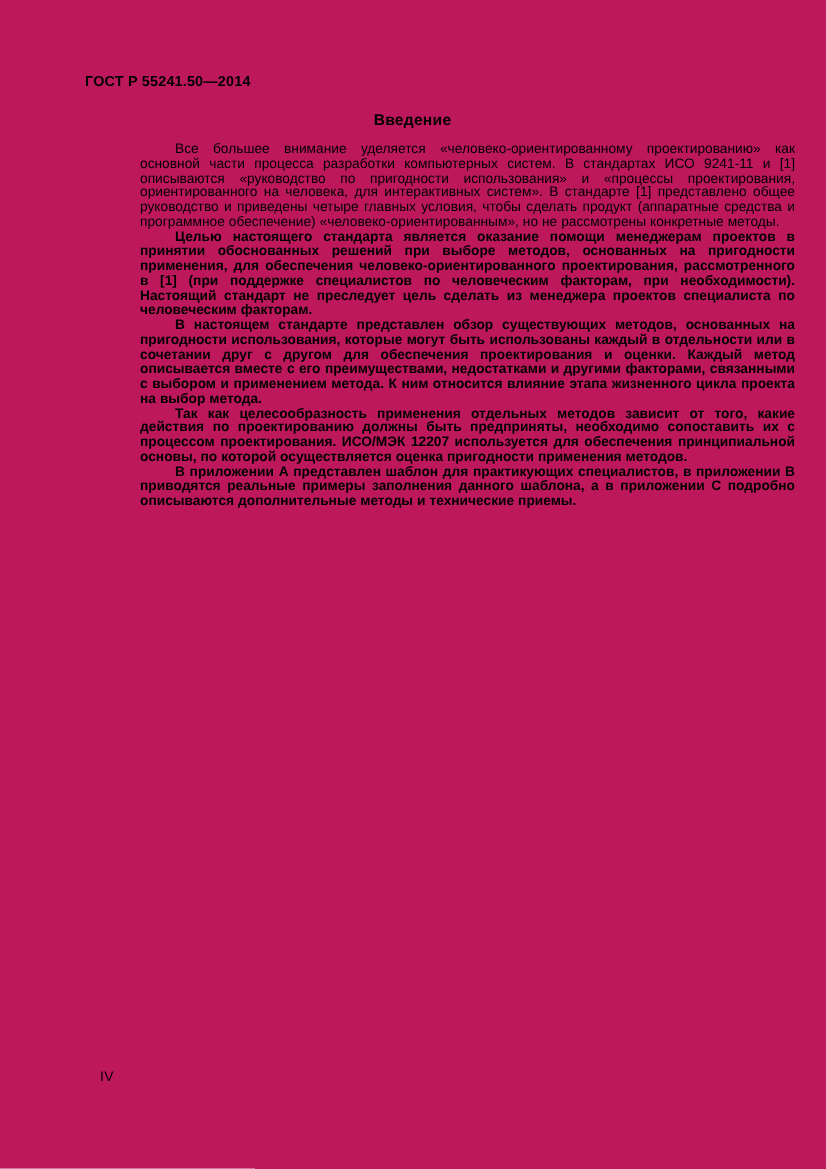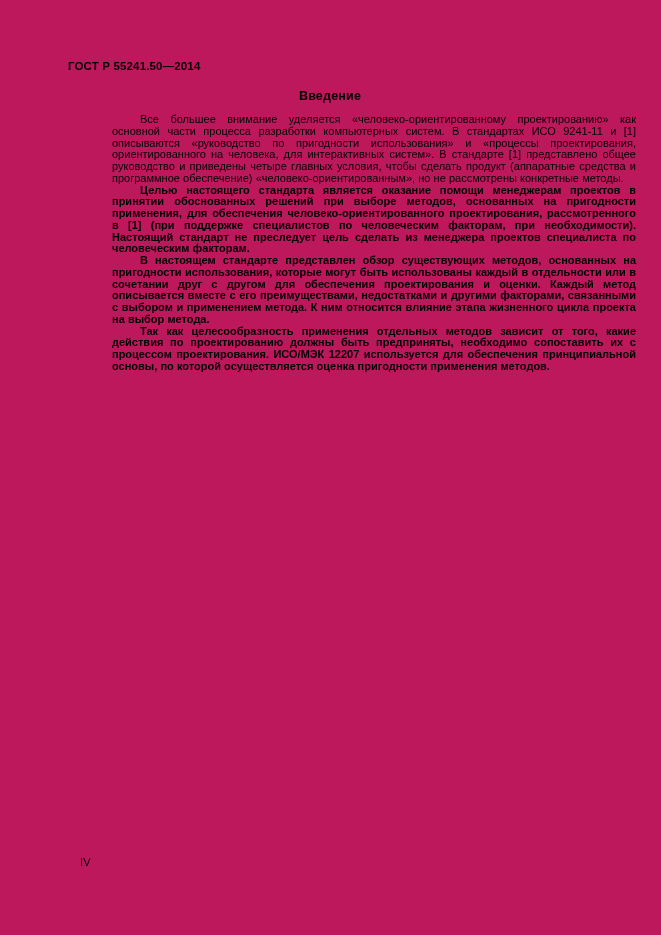--- a/index.html
+++ b/index.html
@@ -75,17 +75,18 @@
 
   <div class="page-header">ГОСТ Р 55241.50—2014</div>
 
   <div class="doc-title">Введение</div>
 
   <div class="body-text">
     <p class="para">Все большее внимание уделяется «человеко-ориентированному проектированию» как основной части процесса разработки компьютерных систем. В стандартах ИСО 9241-11 и [1] описываются «руководство по пригодности использования» и «процессы проектирования, ориентированного на человека, для интерактивных систем». В стандарте [1] представлено общее руководство и приведены четыре главных условия, чтобы сделать продукт (аппаратные средства и программное обеспечение) «человеко-ориентированным», но не рассмотрены конкретные методы.</p>
     <p class="para">Целью настоящего стандарта является оказание помощи менеджерам проектов в принятии обоснованных решений при выборе методов, основанных на пригодности применения, для обеспечения человеко-ориентированного проектирования, рассмотренного в [1] (при поддержке специалистов по человеческим факторам, при необходимости). Настоящий стандарт не преследует цель сделать из менеджера проектов специалиста по человеческим факторам.</p>
     <p class="para">В настоящем стандарте представлен обзор существующих методов, основанных на пригодности использования, которые могут быть использованы каждый в отдельности или в сочетании друг с другом для обеспечения проектирования и оценки. Каждый метод описывается вместе с его преимуществами, недостатками и другими факторами, связанными с выбором и применением метода. К ним относится влияние этапа жизненного цикла проекта на выбор метода.</p>
     <p class="para">Так как целесообразность применения отдельных методов зависит от того, какие действия по проектированию должны быть предприняты, необходимо сопоставить их с процессом проектирования. ИСО/МЭК 12207 используется для обеспечения принципиальной основы, по которой осуществляется оценка пригодности применения методов.</p>
+    <p class="para">В приложении А представлен шаблон для практикующих специалистов, в приложении В приводятся реальные примеры заполнения данного шаблона, а в приложении С подробно описываются дополнительные методы и технические приемы.</p>
   </div>
 
   <div class="page-number">IV</div>
 
 </div>
 
 </body></html>

